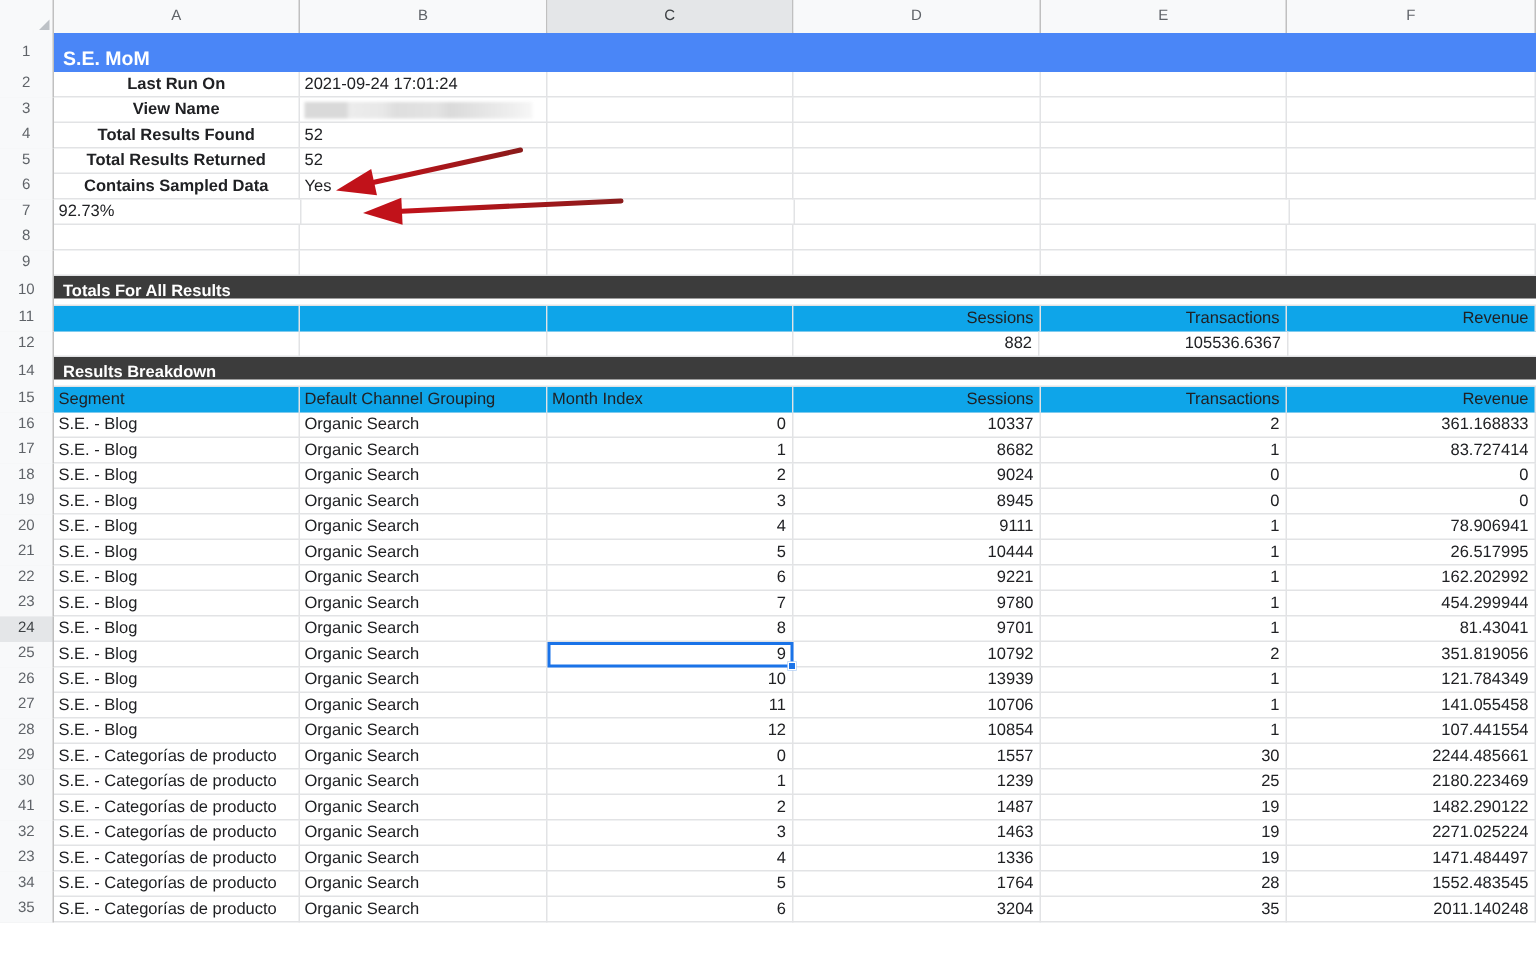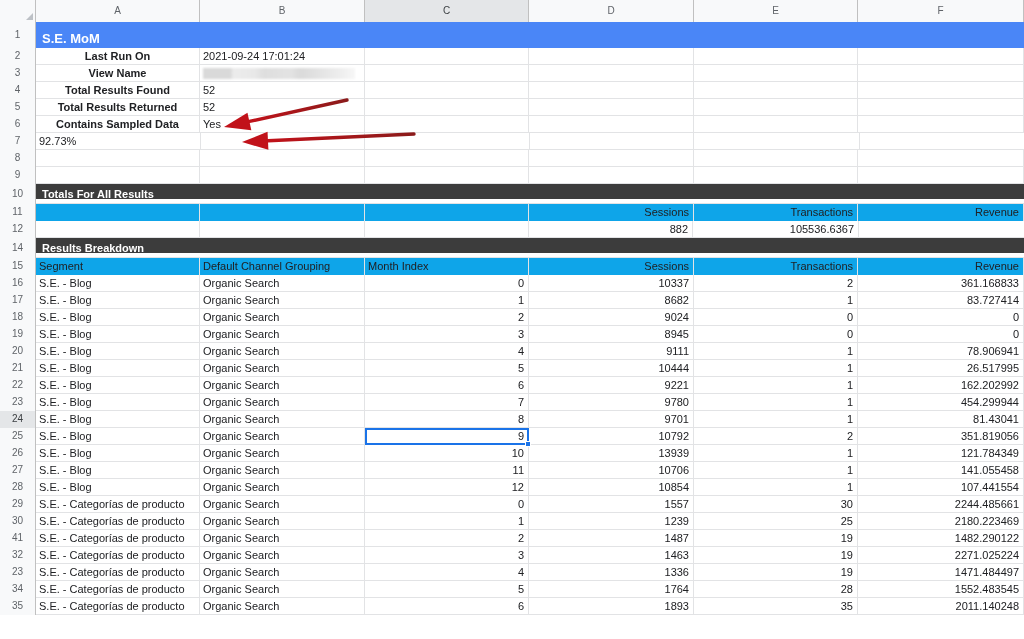--- a/index.html
+++ b/index.html
@@ -478,21 +478,21 @@
           <div class="cell wC num">5</div>
           <div class="cell wD num">1764</div>
           <div class="cell wE num">28</div>
           <div class="cell wF num">1552.483545</div>
         </div>
         <div class="row">
           <div class="rowhead">35</div>
           <div class="cell wA">S.E. - Categorías de producto</div>
           <div class="cell wB">Organic Search</div>
           <div class="cell wC num">6</div>
-          <div class="cell wD num">1893</div>
+          <div class="cell wD num">3204</div>
           <div class="cell wE num">35</div>
           <div class="cell wF num">2011.140248</div>
         </div>
       </div>
 
     <div id="selection" style="left: 365px; top: 406px; width: 164px; height: 17px;">
       <span class="handle"></span>
     </div>
   </div>
 

